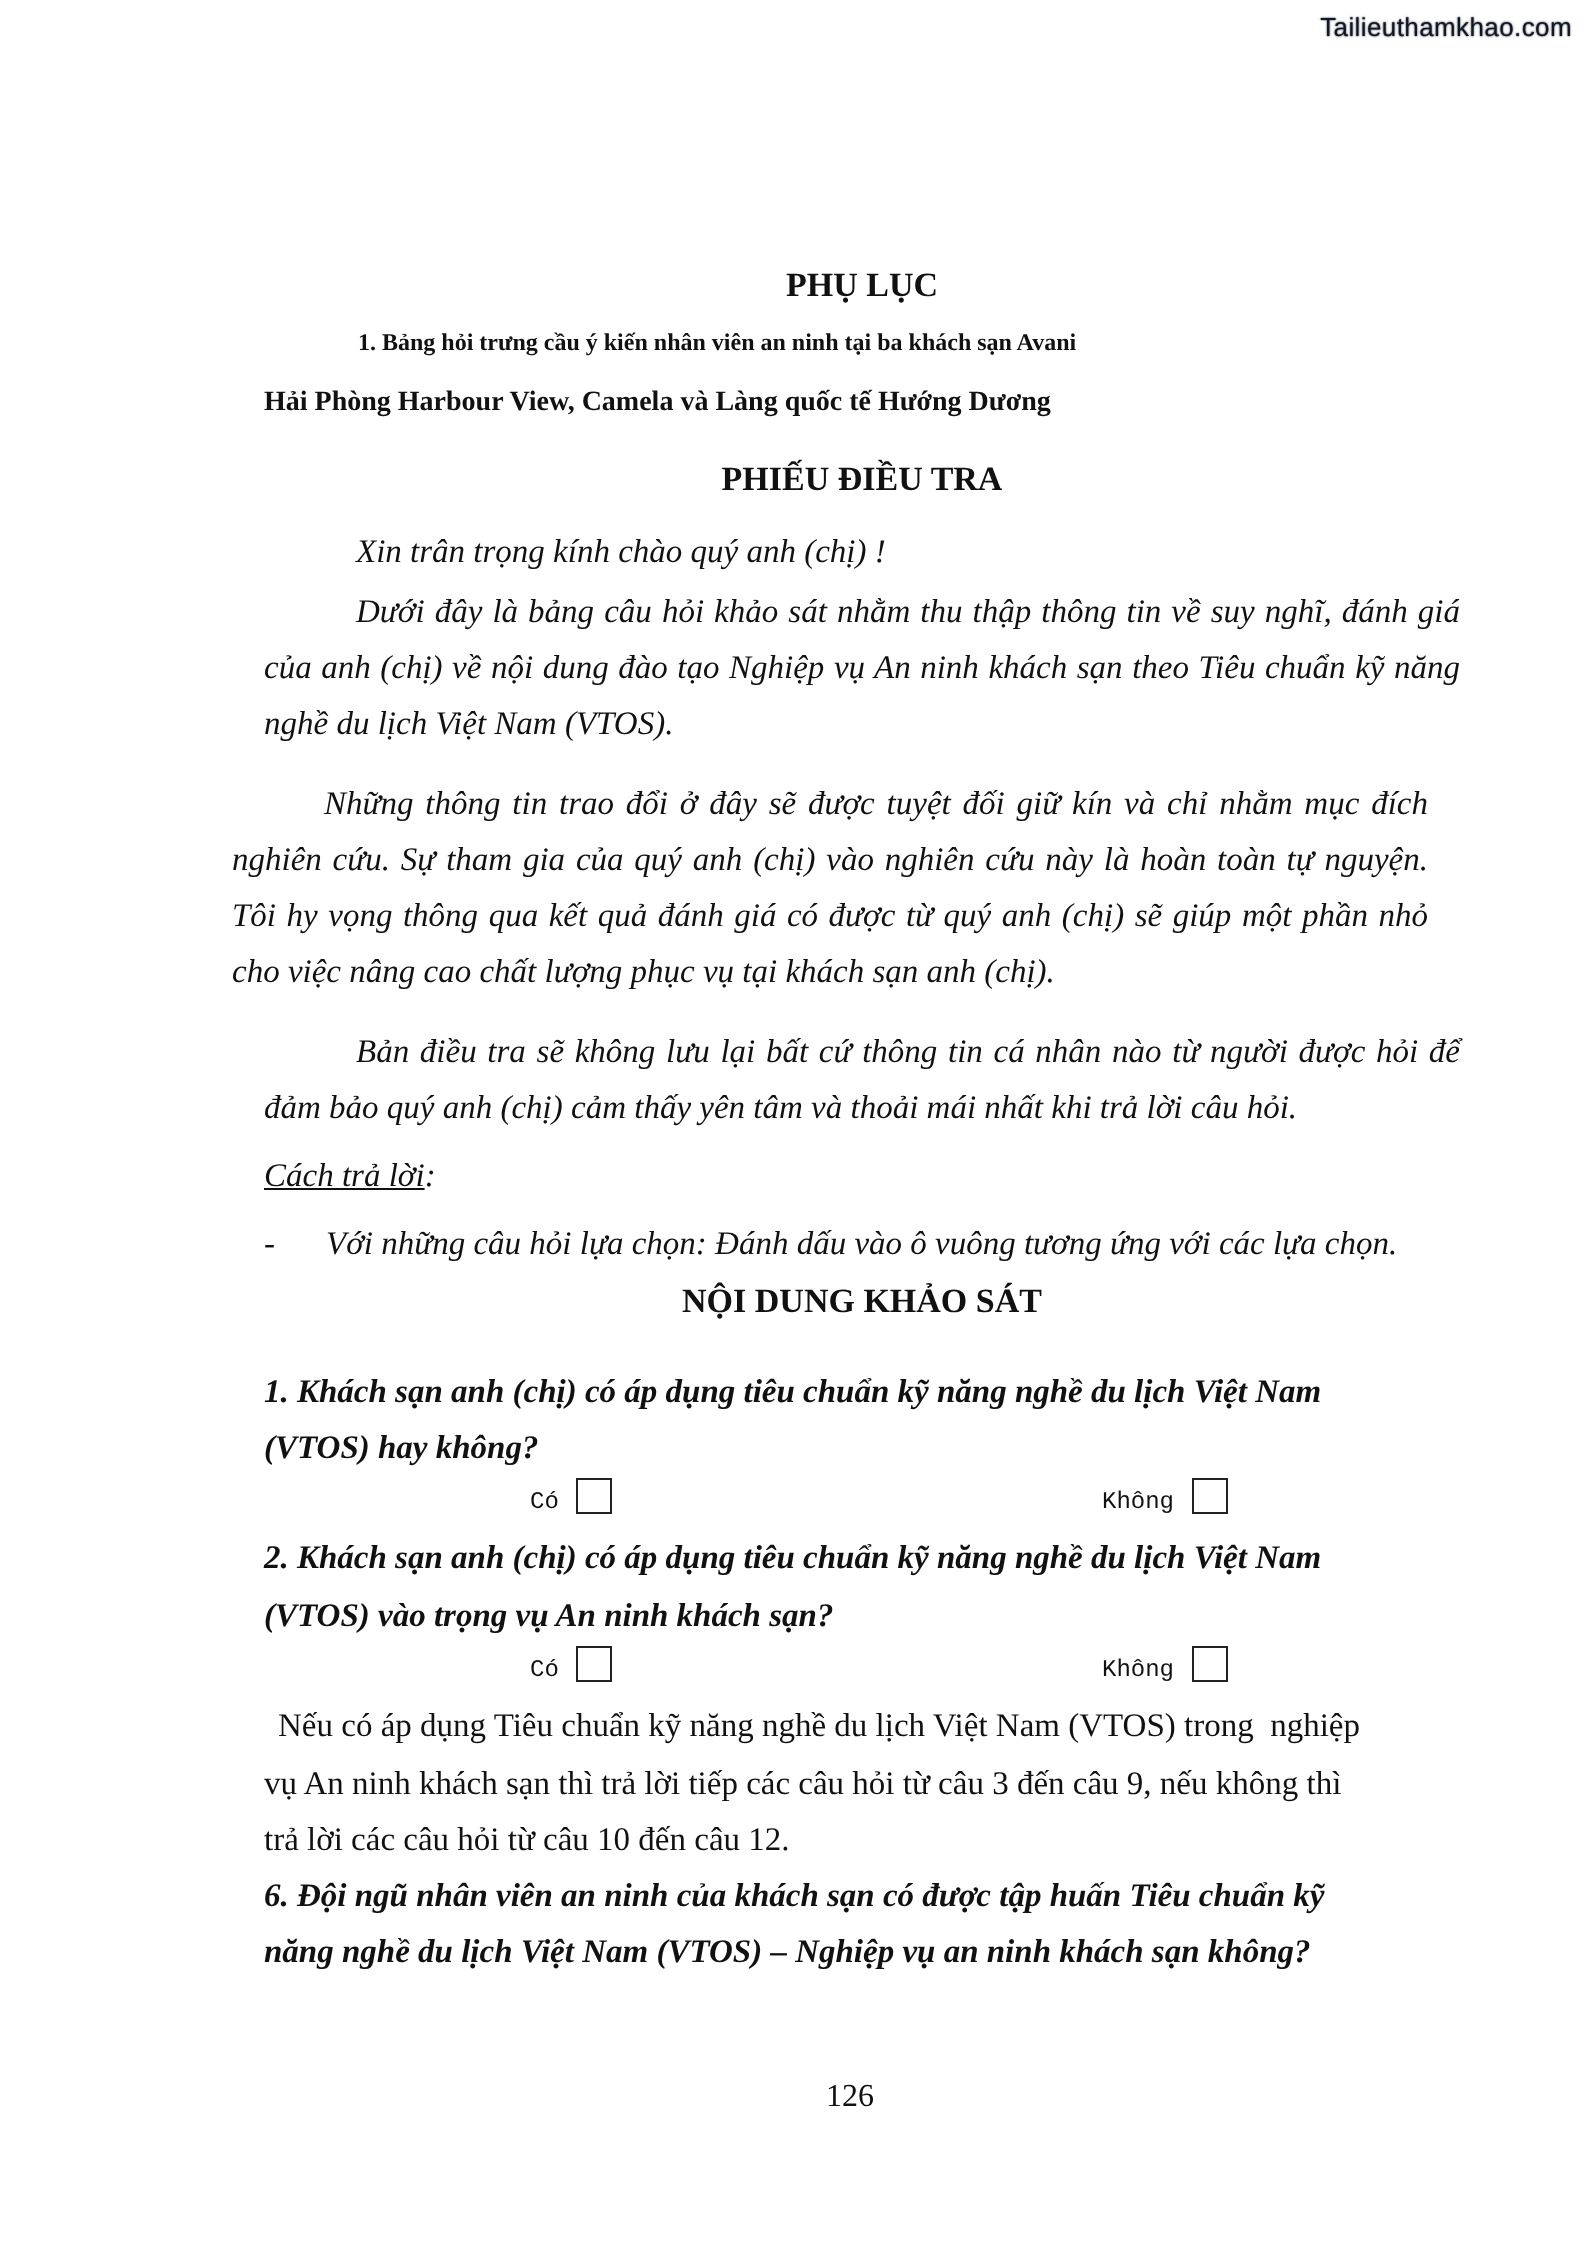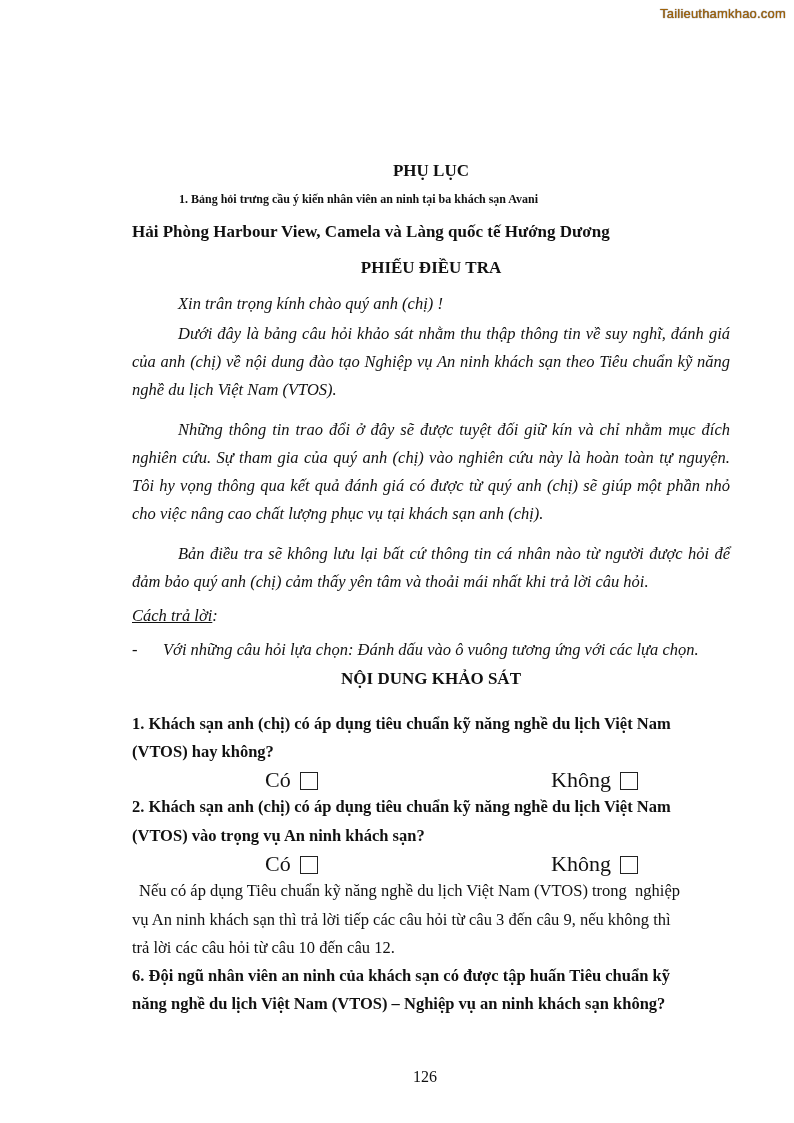--- a/index.html
+++ b/index.html
@@ -3,56 +3,56 @@
 <meta charset="utf-8">
 <style>
   html, body { margin: 0; padding: 0; background: #ffffff; }
   body {
     width: 794px; height: 1123px; position: relative; overflow: hidden;
     font-family: "Liberation Serif", serif; color: #111111;
   }
   .watermark {
     position: absolute; top: 6px; right: 8px;
     font-family: "Liberation Sans", sans-serif; font-size: 13px;
-    color: #a16207; letter-spacing: 0.2px;
+    color: #0f172a; letter-spacing: 0.2px;
     text-shadow: 0 0 1px #777, 0 0 1px #777;
   }
-  .abs { position: absolute; margin-top: 28px; }
+  .abs { position: absolute; }
   .center { left: 132px; width: 598px; text-align: center; }
   .title { font-weight: bold; font-size: 17px; }
   .text { font-size: 16.5px; line-height: 28px; }
   .justify { text-align: justify; text-align-last: left; }
   .it { font-style: italic; }
-  .bi { font-weight: bold; }
+  .bi { font-weight: bold; font-style: italic; }
   .indent { text-indent: 46px; }
   .box {
     display: inline-block; width: 16px; height: 16px;
     border: 1px solid #222; vertical-align: -3px; margin-left: 9px;
     background: #fff;
   }
-  .opt { font-size: 22px; }
+  .opt { font-size: 12px; font-family: Liberation Mono, monospace; }
   .u { text-decoration: underline; }
 </style>
 </head>
 <body>
 
 <div class="watermark">Tailieuthamkhao.com</div>
 
 <div class="abs center title" style="top:133px;">PHỤ LỤC</div>
 
 <div class="abs title" style="top:164px; left:179px; width:560px; font-size:12px;">1. Bảng hỏi trưng cầu ý kiến nhân viên an ninh tại ba khách sạn Avani</div>
-<div class="abs title" style="top:194px; left:132px; width:600px; font-size:17px;">Hải Phòng Harbour View, Camela và Làng quốc tế Hướng Dương</div>
+<div class="abs title" style="top:194px; left:132px; width:600px; font-size:14px;">Hải Phòng Harbour View, Camela và Làng quốc tế Hướng Dương</div>
 
 <div class="abs center title" style="top:230px;">PHIẾU ĐIỀU TRA</div>
 
 <div class="abs text it" style="top:262px; left:178px;">Xin trân trọng kính chào quý anh (chị) !</div>
 
 <div class="abs text it justify indent" style="top:292px; left:132px; width:598px;">Dưới đây là bảng câu hỏi khảo sát nhằm thu thập thông tin về suy nghĩ, đánh giá của anh (chị) về nội dung đào tạo Nghiệp vụ An ninh khách sạn theo Tiêu chuẩn kỹ năng nghề du lịch Việt Nam (VTOS).</div>
 
-<div class="abs text it justify indent" style="top:388px; left:132px; width:598px;">Những thông tin trao đổi ở đây sẽ được tuyệt đối giữ kín và chỉ nhằm mục đích nghiên cứu. Sự tham gia của quý anh (chị) vào nghiên cứu này là hoàn toàn tự nguyện. Tôi hy vọng thông qua kết quả đánh giá có được từ quý anh (chị) sẽ giúp một phần nhỏ cho việc nâng cao chất lượng phục vụ tại khách sạn anh (chị).</div>
+<div class="abs text it justify indent" style="top:388px; left:116px; width:598px;">Những thông tin trao đổi ở đây sẽ được tuyệt đối giữ kín và chỉ nhằm mục đích nghiên cứu. Sự tham gia của quý anh (chị) vào nghiên cứu này là hoàn toàn tự nguyện. Tôi hy vọng thông qua kết quả đánh giá có được từ quý anh (chị) sẽ giúp một phần nhỏ cho việc nâng cao chất lượng phục vụ tại khách sạn anh (chị).</div>
 
 <div class="abs text it justify indent" style="top:512px; left:132px; width:598px;">Bản điều tra sẽ không lưu lại bất cứ thông tin cá nhân nào từ người được hỏi để đảm bảo quý anh (chị) cảm thấy yên tâm và thoải mái nhất khi trả lời câu hỏi.</div>
 
 <div class="abs text it" style="top:574px; left:132px;">
   <span class="u">Cách trả lời</span><span>:</span>
 </div>
 
 <div class="abs text" style="top:608px; left:132px;">-</div>
 <div class="abs text it" style="top:608px; left:163px; width:570px;">Với những câu hỏi lựa chọn: Đánh dấu vào ô vuông tương ứng với các lựa chọn.</div>
 

